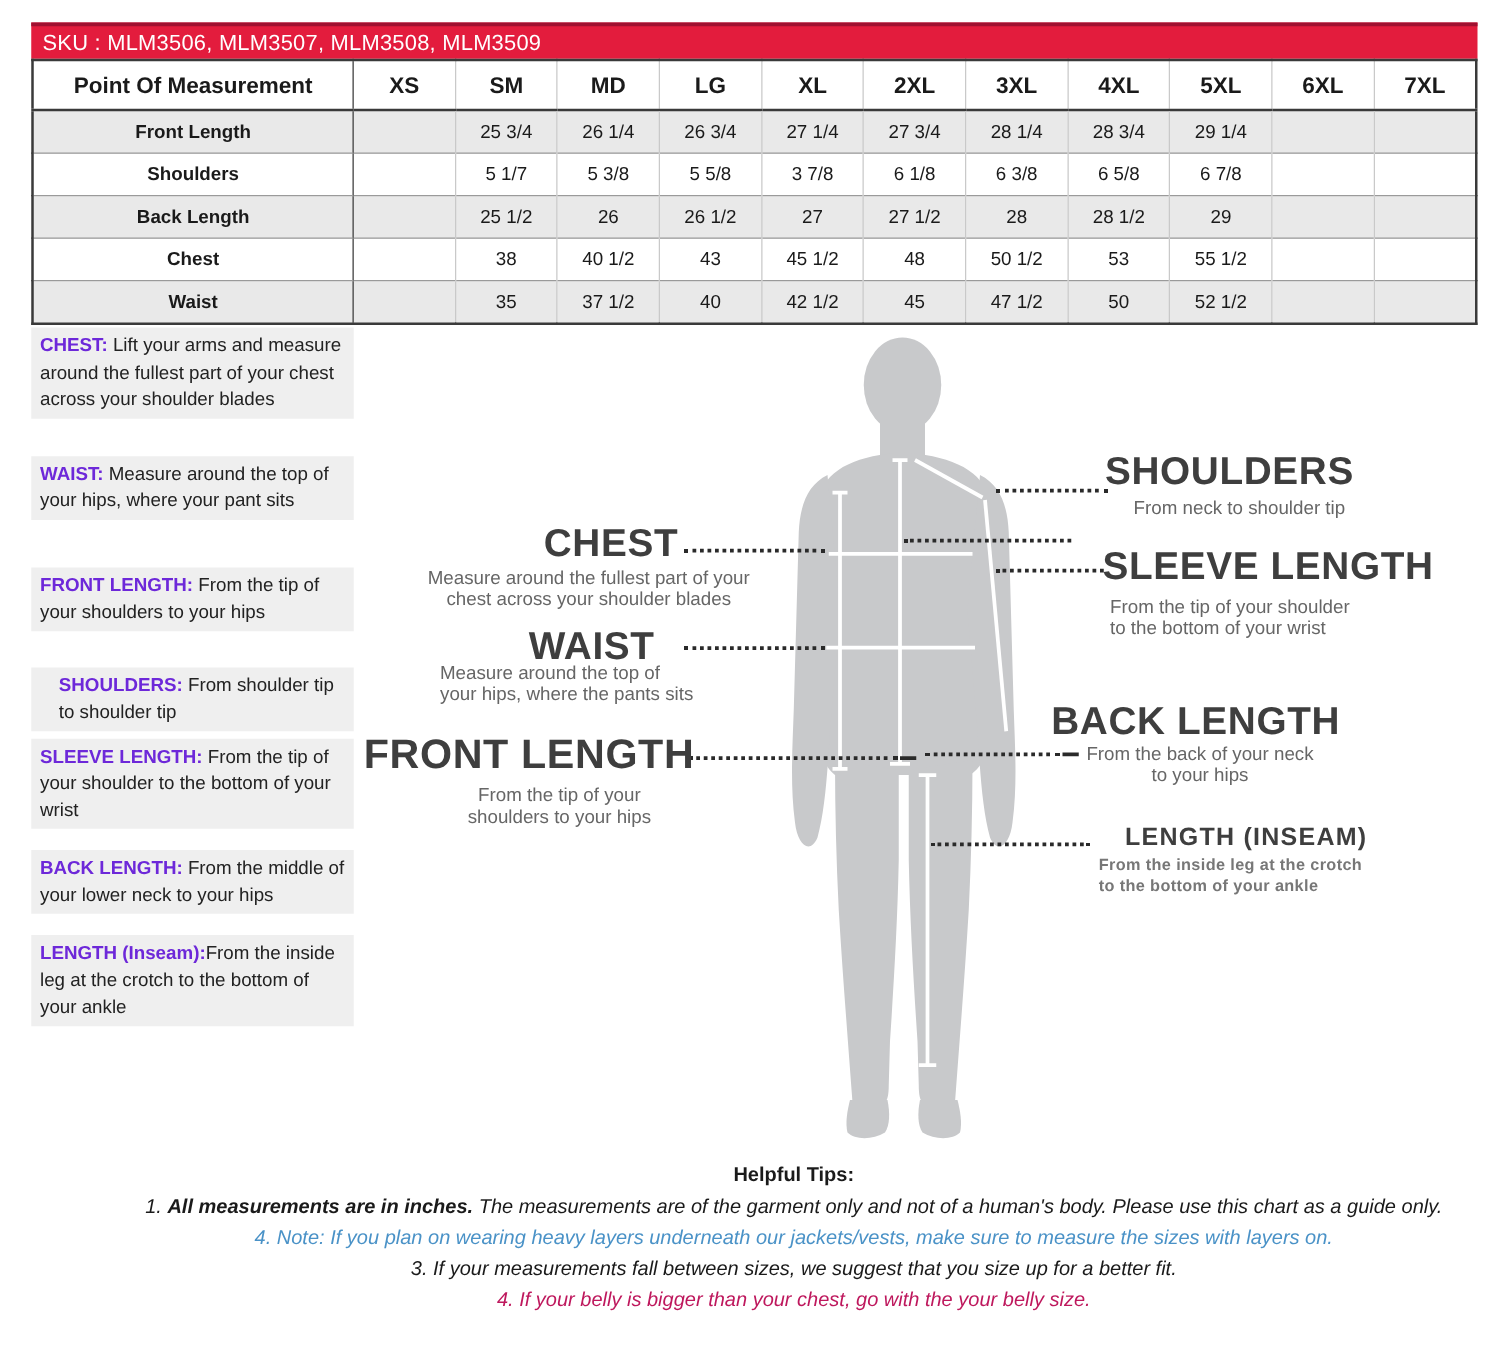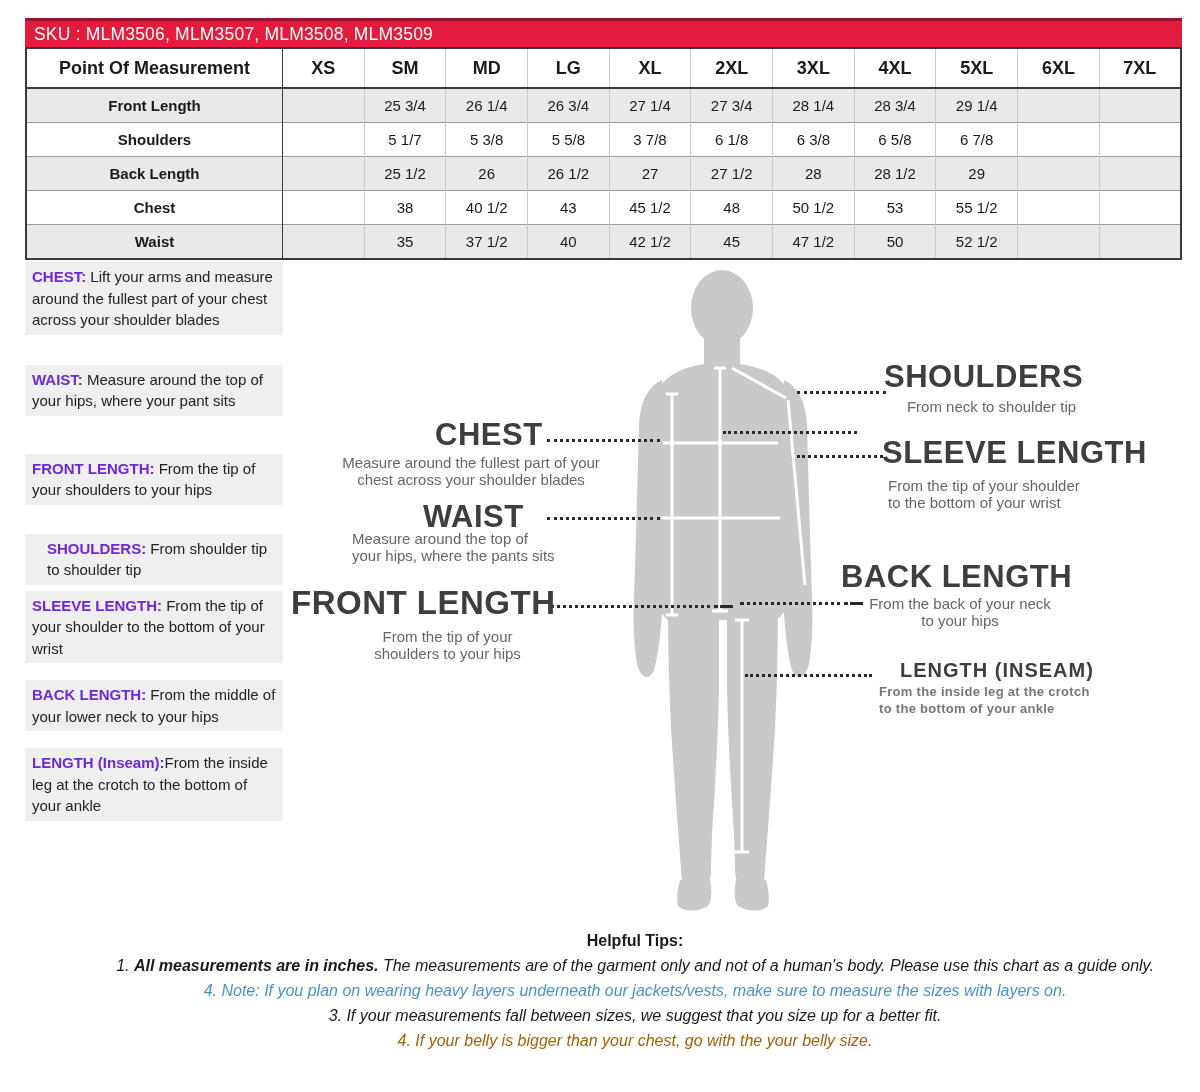--- a/index.html
+++ b/index.html
@@ -242,16 +242,16 @@
 to your hips</div>
   <div class="big inseam-big">LENGTH (INSEAM)</div>
   <div class="desc inseam-desc">From the inside leg at the crotch
 to the bottom of your ankle</div>
 
   <div id="tips">
     <div class="tip-heading">Helpful Tips:</div>
     <div class="tip"><span>1. </span><b>All measurements are in inches.</b><span> The measurements are of the garment only and not of a human's body. Please use this chart as a guide only.</span></div>
     <div class="tip blue" style="color: rgb(74, 146, 199);">4. Note: If you plan on wearing heavy layers underneath our jackets/vests, make sure to measure the sizes with layers on.</div>
     <div class="tip">3. If your measurements fall between sizes, we suggest that you size up for a better fit.</div>
-    <div class="tip blue" style="color: #a16207;">4. If your belly is bigger than your chest, go with the your belly size.</div>
+    <div class="tip blue" style="color: #be185d;">4. If your belly is bigger than your chest, go with the your belly size.</div>
   </div>
 
 </div>
 
 </body></html>

